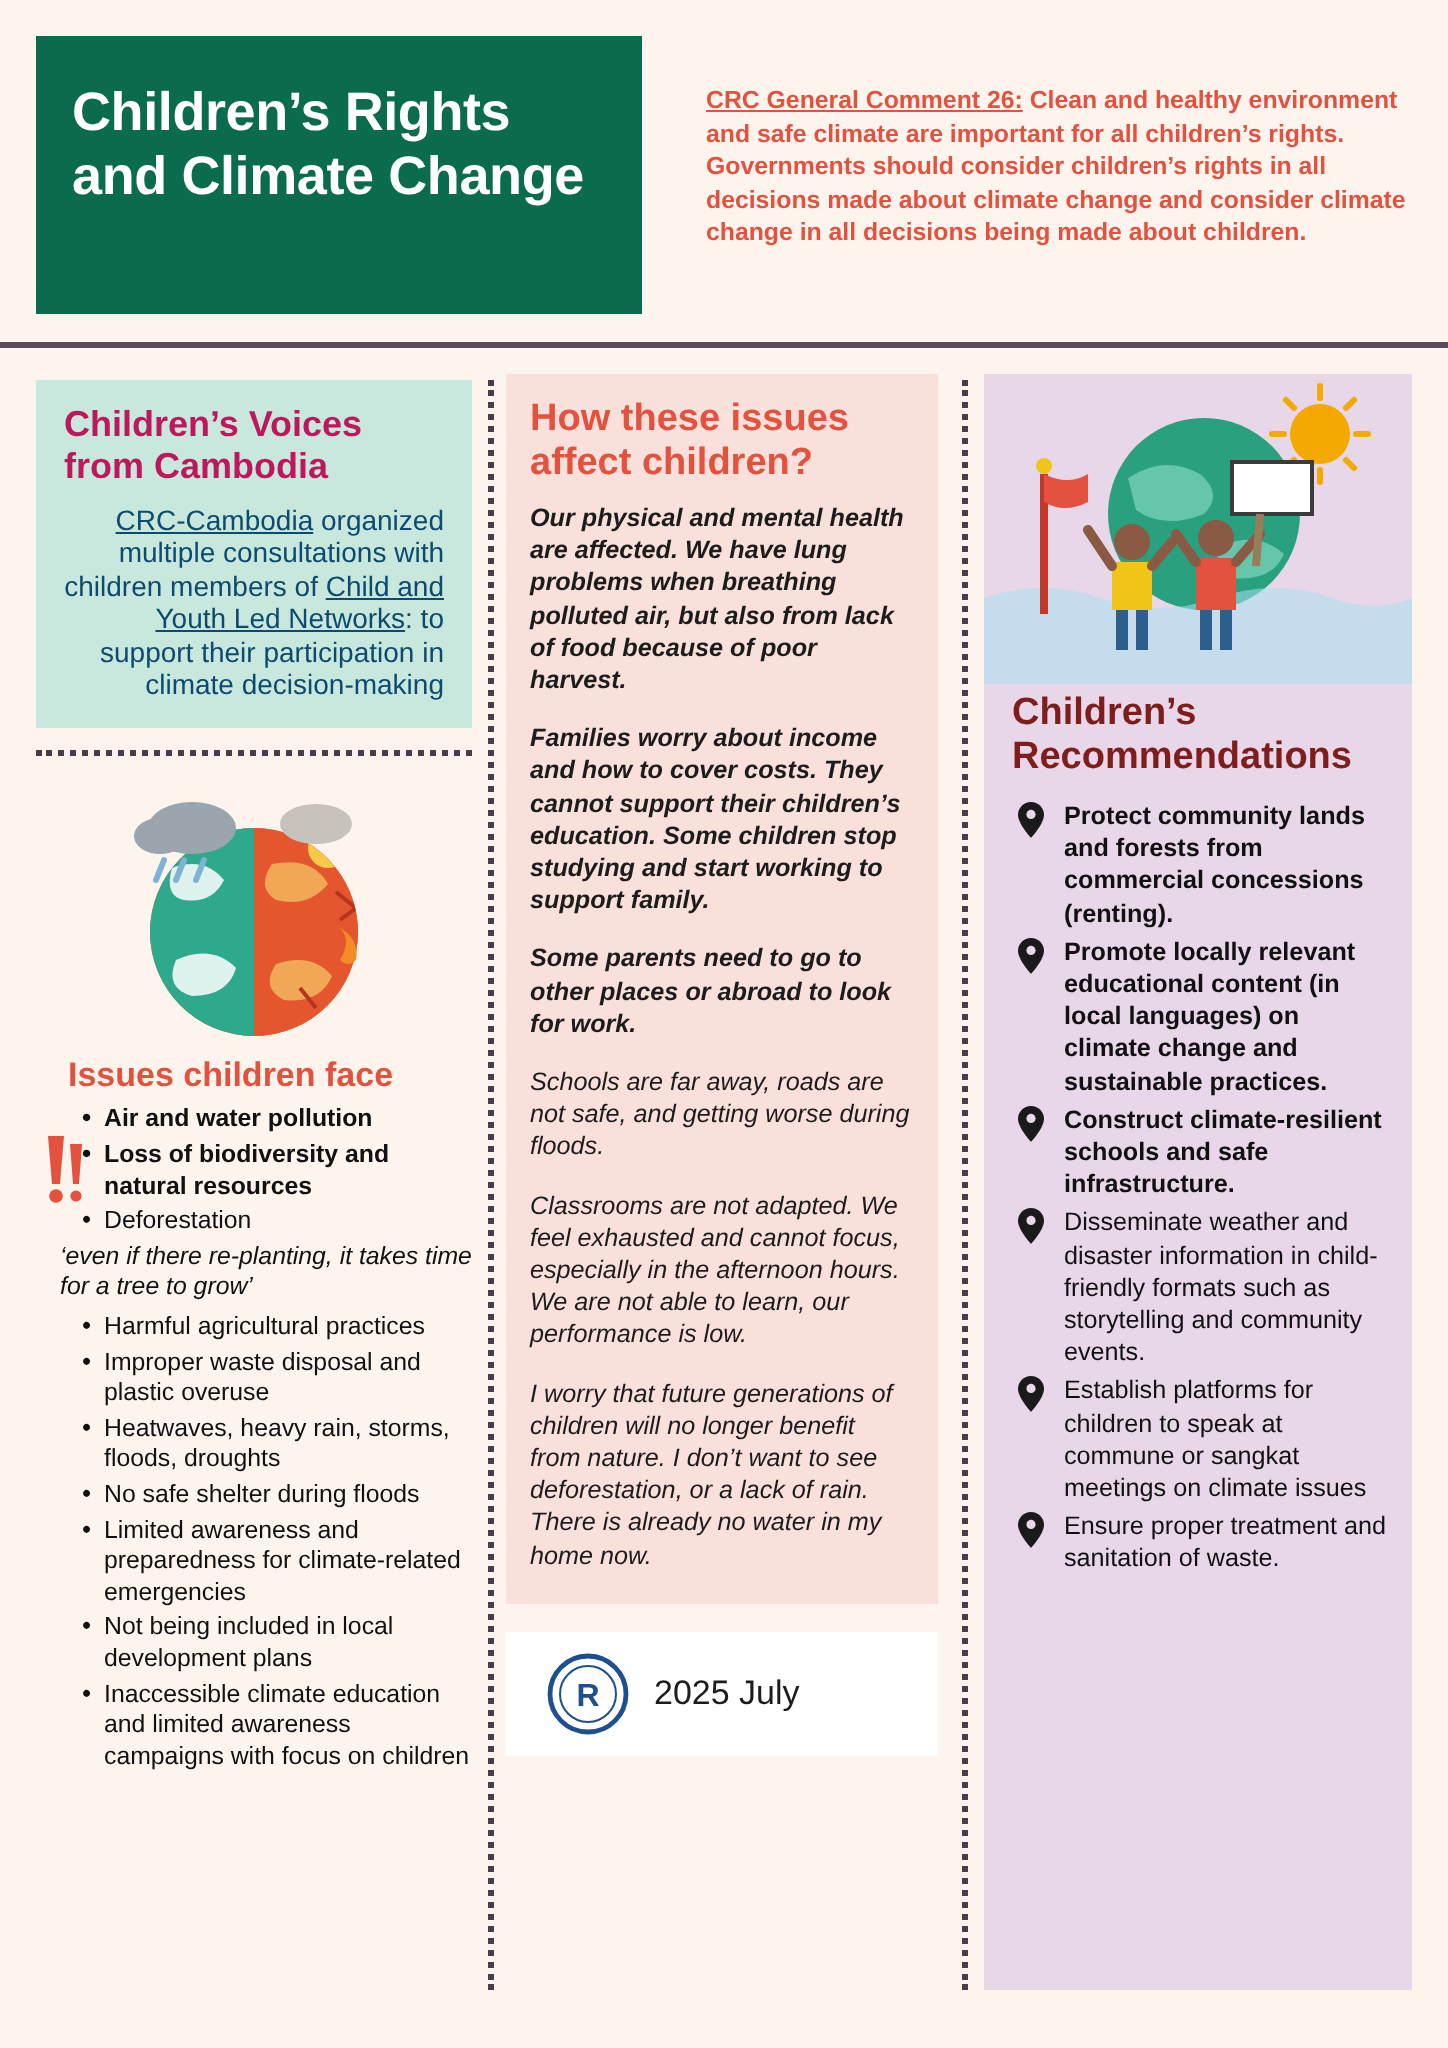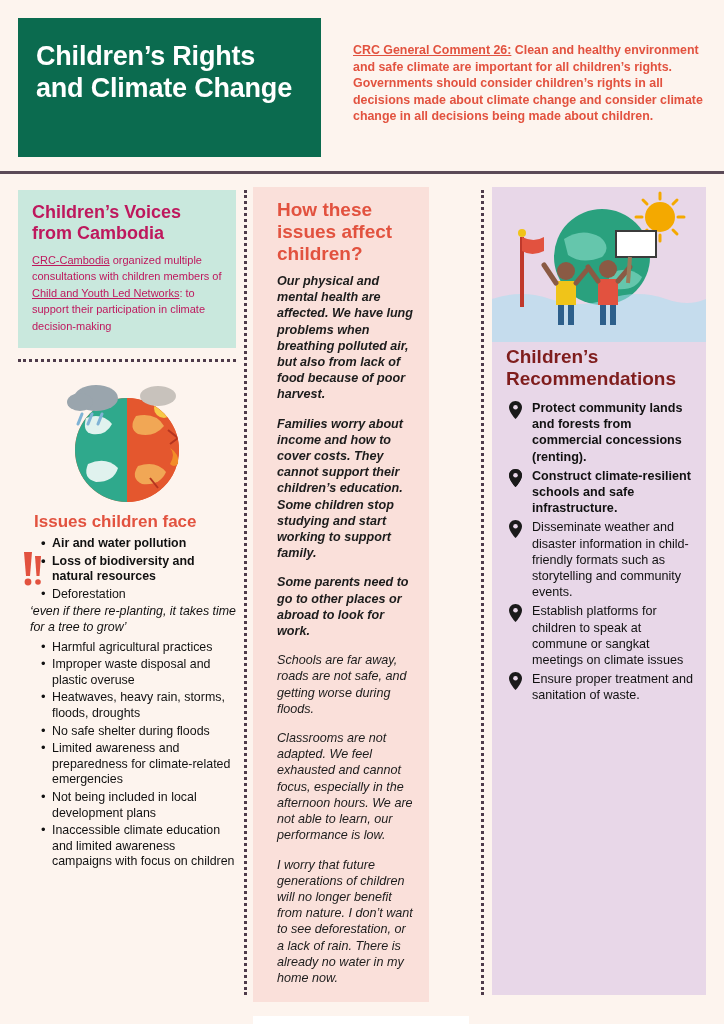--- a/index.html
+++ b/index.html
@@ -111,23 +111,24 @@
   }
   .voices-box h2 {
     margin: 0 0 8px 0;
     color: #be185d;
     font-size: 18px;
     line-height: 21px;
     font-weight: bold;
   }
   .voices-box p {
     margin: 0;
-    font-size: 11px;
+    font-size: 14px;
     line-height: 16.4px;
-    color: #be185d;
+    color: #0c4a6e;
+    text-align: right;
   }
   .u { text-decoration: underline; }
 
   .hdots {
     width: 218px;
     height: 0;
     border-top: 3px dotted #4e3b4a;
     margin: 11px 0 6px 0;
   }
 
@@ -178,23 +179,23 @@
     height: 40px;
     color: #e2523f;
     font-weight: bold;
     font-size: 30px;
     line-height: 30px;
   }
 
   
   .mid-box {
     background: #fae0da;
-    width: 176px;
+    width: 216px;
     box-sizing: border-box;
-    padding: 12px 14px 16px 24px;
+    padding: 12px 14px 16px 12px;
   }
   .mid-box h2 {
     margin: 0 0 8px 0;
     color: #e2523f;
     font-size: 19px;
     line-height: 22px;
     font-weight: bold;
   }
   .mid-box p {
     margin: 0 0 13px 0;
@@ -435,20 +436,21 @@
             <path d="M7.5 0C3.9 0 1 2.9 1 6.4 1 11 7.5 18 7.5 18S14 11 14 6.4C14 2.9 11.1 0 7.5 0z" fill="#1a1a1a"></path>
             <circle cx="7.5" cy="6.2" r="2.3" fill="#e8d7e8"></circle>
           </svg>
         <span>Protect community lands and forests from commercial concessions (renting).</span>
       </li>
       <li class="b">
         <svg class="pin" viewBox="0 0 15 18">
             <path d="M7.5 0C3.9 0 1 2.9 1 6.4 1 11 7.5 18 7.5 18S14 11 14 6.4C14 2.9 11.1 0 7.5 0z" fill="#1a1a1a"></path>
             <circle cx="7.5" cy="6.2" r="2.3" fill="#e8d7e8"></circle>
           </svg>
+        <span>Promote locally relevant educational content (in local languages) on climate change and sustainable practices.</span>
       </li>
       <li class="b">
         <svg class="pin" viewBox="0 0 15 18">
             <path d="M7.5 0C3.9 0 1 2.9 1 6.4 1 11 7.5 18 7.5 18S14 11 14 6.4C14 2.9 11.1 0 7.5 0z" fill="#1a1a1a"></path>
             <circle cx="7.5" cy="6.2" r="2.3" fill="#e8d7e8"></circle>
           </svg>
         <span>Construct climate-resilient schools and safe infrastructure.</span>
       </li>
       <li>
         <svg class="pin" viewBox="0 0 15 18">

